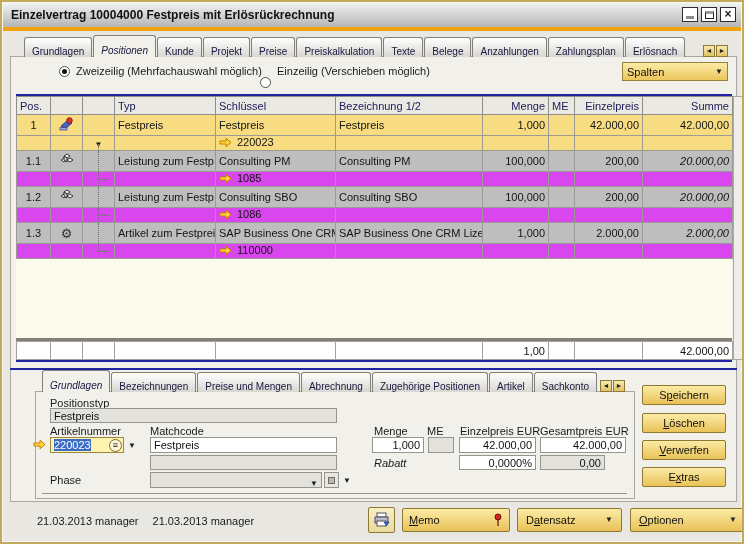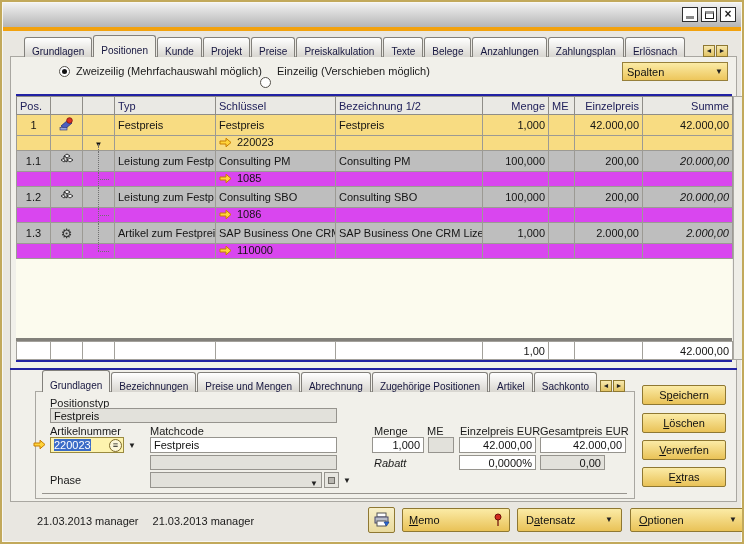--- a/index.html
+++ b/index.html
@@ -22,21 +22,21 @@
   #accent{left:1px;top:25px;width:738px;height:4px;background:#F2A20E;}
 
   
   #content-pane{left:8px;top:54px;width:727px;height:446px;background:#F1F0EA;border:1px solid #A9A7A1;}
 
   
   #tabstrip{left:22px;top:33px;width:676px;height:22px;display:flex;align-items:flex-end;overflow:hidden;z-index:3;}
   .tab{flex:0 0 auto;height:20px;line-height:19px;padding:4px 7px;font-size:10px;color:#16163F;
     background:linear-gradient(#FFFFFF,#D8D6D0);border:1px solid #82807B;border-bottom:none;
     border-radius:3px 3px 0 0;margin-right:1px;white-space:nowrap;cursor:pointer;}
-  .tab.active{height:22px;line-height:21px;background:#F1F0EA;}
+  .tab.active{height:22px;line-height:21px;background:#F1F0EA;font-style:italic;}
   .tab-scroll{width:12px;height:12px;background:linear-gradient(#F7E9B0,#E2C363);
     border:1px solid #8E7832;font-size:7px;line-height:10px;text-align:center;color:#222;cursor:pointer;}
   #tabarrows{left:701px;top:43px;display:flex;gap:1px;z-index:4;}
 
   
   .radio{width:11px;height:11px;border-radius:50%;background:#FFF;border:1px solid #55524C;position:relative;cursor:pointer;}
   .radio.on::after{content:"";position:absolute;left:2px;top:2px;width:5px;height:5px;border-radius:50%;background:#111;}
   .rlabel{font-size:11px;color:#1A1A1A;white-space:nowrap;}
   #spalten-btn{left:620px;top:60px;width:106px;height:19px;cursor:pointer;
     background:linear-gradient(#FBEBA6,#EDC65B);border:1px solid #97803B;
@@ -104,20 +104,21 @@
   #optionen-btn{left:628px;top:506px;width:116px;height:24px;justify-content:space-between;padding:0 8px;}
   .icon{display:inline-block;line-height:0;}
   .gear{font-size:13px;line-height:1;color:#333;}
 </style>
 </head>
 <body>
 
 <div id="win">
 
   <div class="abs" id="titlebar">
+    <span id="title">Einzelvertrag 10004000 Festpreis mit Erlösrückrechnung</span>
     <div id="winbtns">
       <div class="wbtn">
           <div class="min-bar"></div>
         </div>
       <div class="wbtn">
           <div class="rest"></div>
         </div>
       <div class="wbtn">
           <span class="close-x">×</span>
         </div>

